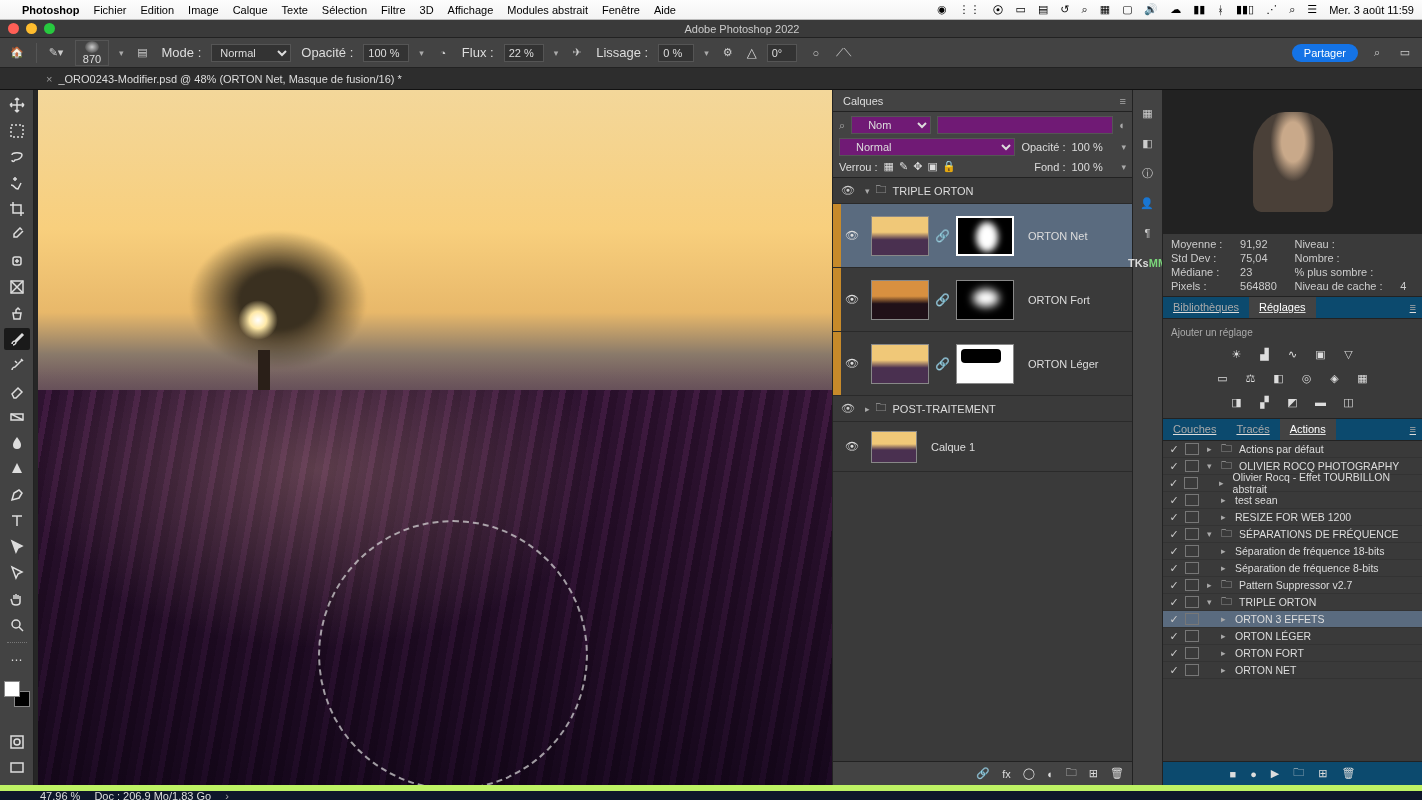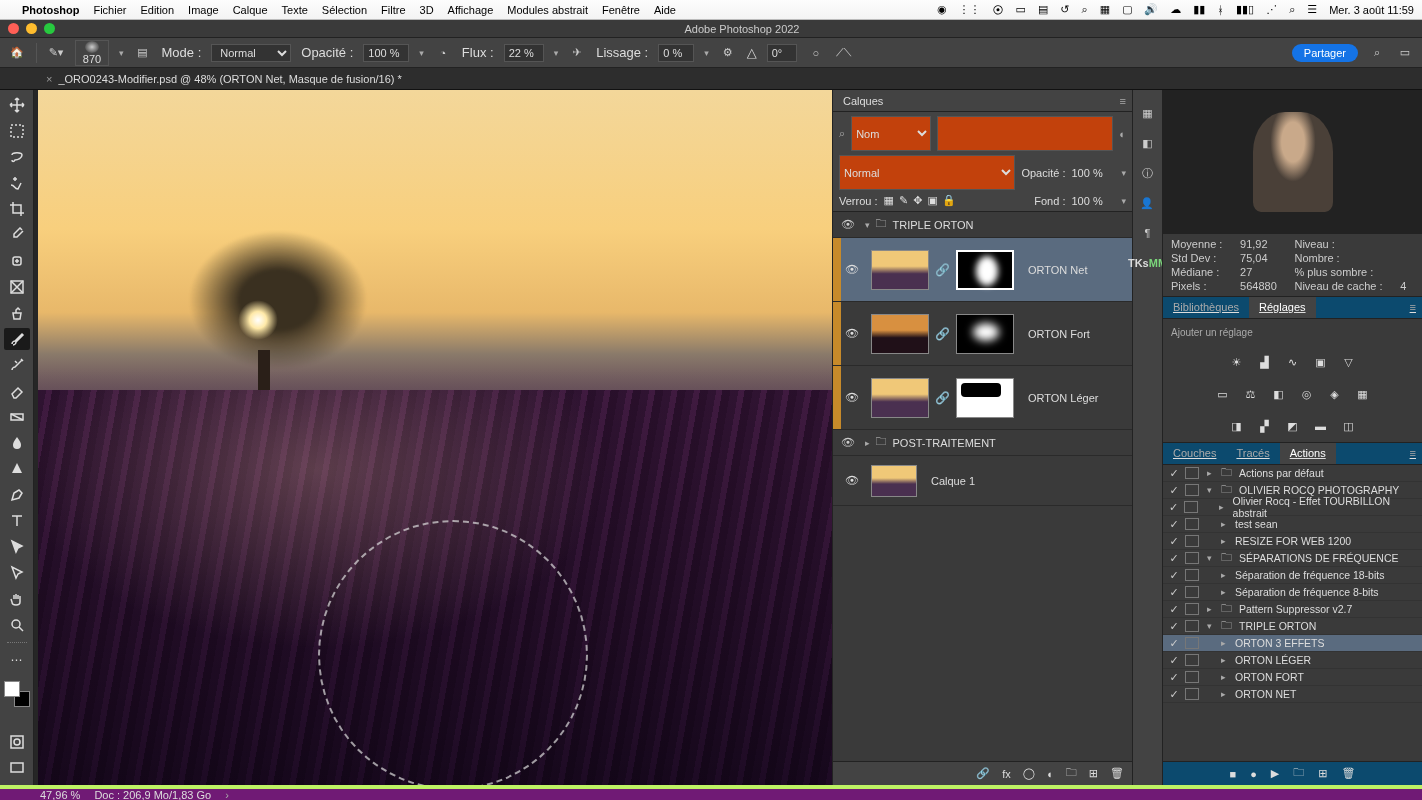--- a/index.html
+++ b/index.html
@@ -67,21 +67,21 @@
 .panels-col-2 { width:260px; background:#0c4a6e; display:flex; flex-direction:column; border-left:1px solid #222; }
 .icon-strip { width:30px; background:#434343; display:flex; flex-direction:column; align-items:center; gap:12px; padding-top:14px; border-left:1px solid #222; }
 .icon-strip div { width:18px; height:18px; color:#ccc; display:flex; align-items:center; justify-content:center; }
 
 
 .panel-tabs { height:22px; display:flex; align-items:center; border-bottom:1px solid #222; }
 .panel-tab { padding:4px 10px; background:#323232; color:#ddd; }
 .panel-tab.active { background:#434343; }
 .layers-ctl { padding:4px 6px; display:flex; flex-direction:column; gap:4px; border-bottom:1px solid #222; }
 .layers-ctl .row { display:flex; align-items:center; gap:6px; }
-.layers-ctl select,.layers-ctl input { background:#c2410c; border:1px solid #555; color:#ddd; height:35px; flex:1; padding:0 0; }
+.layers-ctl select,.layers-ctl input { background:#701a75; border:1px solid #555; color:#ddd; height:18px; flex:1; padding:0 12px; }
 .layers-ctl .locks { display:flex; gap:5px; color:#ccc; }
 .layers-body { flex:1; overflow:auto; background:#3a3a3a; }
 .layer-group-hdr { display:flex; align-items:center; gap:6px; height:26px; padding:0 4px; background:#3a3a3a; border-bottom:1px solid #2a2a2a; }
 .layer-group-hdr .eye { width:22px; text-align:center; color:#ccc; }
 .layer-row { display:flex; align-items:center; height:64px; border-bottom:1px solid #2a2a2a; }
 .layer-row.sel { background:#5a6b7f; }
 .layer-row .stripe { width:8px; background:#c78a2a; height:100%; }
 .layer-row .eye-col { width:22px; text-align:center; }
 .layer-row .thumbs { display:flex; gap:6px; padding:0 8px; align-items:center; }
 .thumb { width:58px; height:40px; border:1px solid #888; background:#222; }
@@ -95,40 +95,40 @@
 .layer-row.small .thumb { width:46px; height:32px; }
 .panel-footer { height:24px; display:flex; align-items:center; justify-content:flex-end; gap:12px; padding:0 8px; border-top:1px solid #222; color:#bbb; }
 
 
 .webcam { height:144px; background:#222; display:flex; align-items:center; justify-content:center; position:relative; }
 .webcam .person { width:80px; height:100px; background:radial-gradient(ellipse at 50% 30%,#c9a98a 20%,#4a4038 40%); border-radius:40% 40% 10% 10%; }
 .histo-stats { padding:4px 8px; font-size:10px; display:grid; grid-template-columns:auto auto auto auto; gap:2px 10px; background:#3a3a3a; border-bottom:1px solid #222; }
 .histo-stats span { color:#ccc; }
 
 
-.reglages-body { padding:8px; background:#3a3a3a; display:flex; flex-direction:column; gap:16px; border-bottom:1px solid #222; }
+.reglages-body { padding:8px; background:#3a3a3a; display:flex; flex-direction:column; gap:8px; border-bottom:1px solid #222; }
 .adj-row { display:flex; gap:10px; justify-content:center; color:#ccc; }
 .adj-row span { width:18px; height:16px; display:flex; align-items:center; justify-content:center; }
 
 
 .actions-body { flex:1; overflow:auto; background:#3a3a3a; }
 .action-row { display:flex; align-items:center; height:17px; padding:0 4px; gap:4px; border-bottom:1px solid #333; }
 .action-row.sel { background:#5a6b7f; }
 .action-row .chk { width:14px; text-align:center; color:#ccc; }
 .action-row .box { width:14px; height:12px; border:1px solid #777; }
 .action-row .arrow { width:10px; color:#aaa; font-size:9px; }
 .action-row .folder { width:14px; color:#ccc; }
 .action-row .label { font-size:10.5px; }
 .actions-footer { height:24px; display:flex; align-items:center; justify-content:center; gap:14px; padding:0 8px; border-top:1px solid #222; color:#bbb; }
 .small-tabs { display:flex; height:22px; border-bottom:1px solid #222;text-decoration:underline; }
 .small-tab { padding:4px 10px; color:#aaa; }
 .small-tab.active { color:#fff; background:#434343; }
 
 
-.status { height:15px; background:#701a75; display:flex; align-items:center; gap:14px; padding:0 10px 0 40px; font-size:10px; color:#ccc; border-top:4px solid #bef264; }
+.status { height:15px; background:#0f172a; display:flex; align-items:center; gap:14px; padding:0 10px 0 40px; font-size:10px; color:#ccc; border-top:6px solid #bef264; }
 </style>
 </head>
 <body>
 
 <div class="mac-menu">
   <span class="apple"></span>
   <span class="app-name">Photoshop</span>
   <span>Fichier</span>
   <span>Edition</span>
   <span>Image</span>
@@ -478,21 +478,21 @@
     <div class="histo-stats">
       <span>Moyenne :</span>
         <span>91,92</span>
         <span>Niveau :</span>
         <span></span>
       <span>Std Dev :</span>
         <span>75,04</span>
         <span>Nombre :</span>
         <span></span>
       <span>Médiane :</span>
-        <span>27</span>
+        <span>23</span>
         <span>% plus sombre :</span>
         <span></span>
       <span>Pixels :</span>
         <span>564880</span>
         <span>Niveau de cache :</span>
         <span>4</span>
     </div>
     <div class="small-tabs">
       <div class="small-tab">Bibliothèques</div>
       <div class="small-tab active">Réglages</div>

